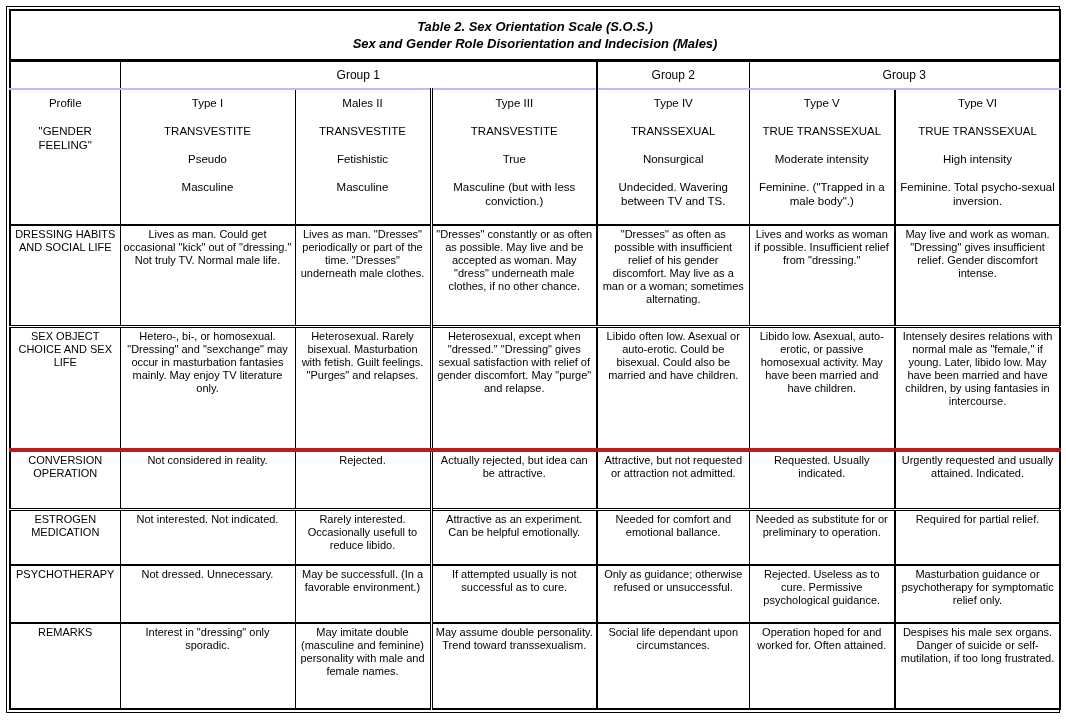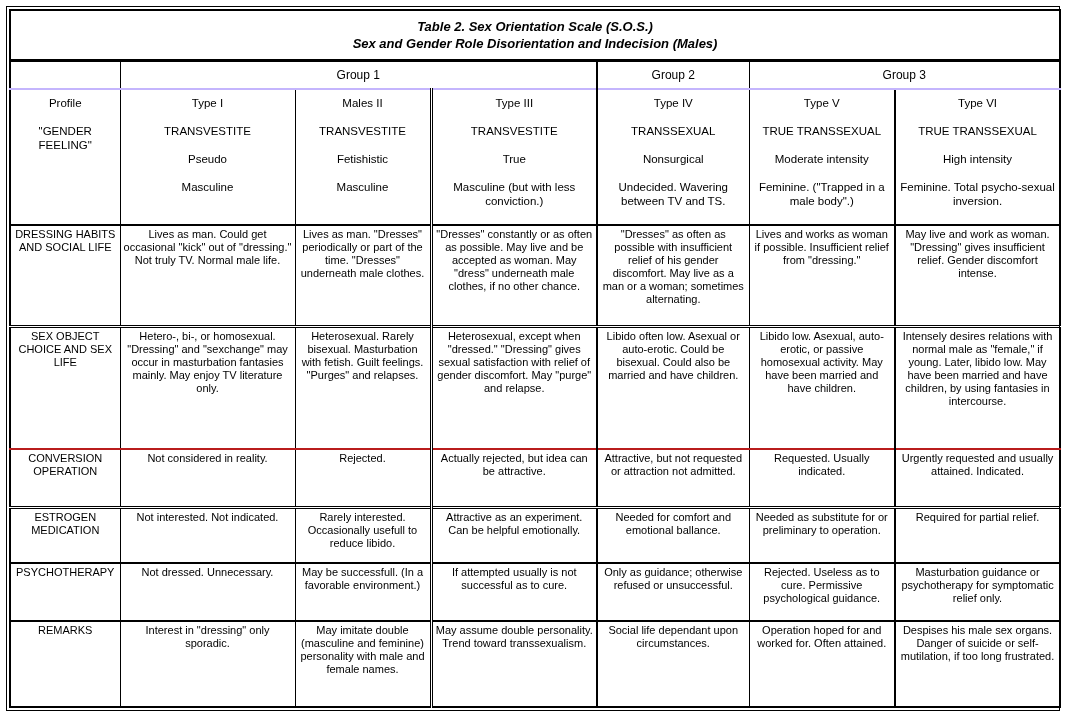--- a/index.html
+++ b/index.html
@@ -18,21 +18,21 @@
   .typehdr-row td { height:116px; padding-top:6px; border-top:2px solid #c4b5fd;
                     font-size:11.5px; }
   .typehdr-row .part { margin-bottom:14px; line-height:14px; }
   .profile-cell { padding-top:32px; }
   .profile-cell .part { margin-bottom:14px; line-height:14px; }
 
   tr.r-dressing td   { border-top:2px solid #000;  height:95px; }
   tr.r-sexobj td     { border-top:3px double #000; height:116px;margin-top:48px; }
   tr.r-kinsey td     { border-top:3px double #000; height:20px;
                        vertical-align:middle; padding:1px 3px; }
-  tr.r-conversion td { border-top:2px solid #b91c1c;  height:52px; }
+  tr.r-conversion td { border-top:4px solid #b91c1c;  height:52px; }
   tr.r-estrogen td   { border-top:3px double #000; height:49px; }
   tr.r-psycho td     { border-top:2px solid #000;  height:52px; }
   tr.r-remarks td    { border-top:2px solid #000;  height:80px; }
 
   .bl-dbl { border-left:3px double #000; }  
   .bl-2   { border-left:2px solid #000; }   
   .rowlabel { }
 </style>
 </head>
 <body>

